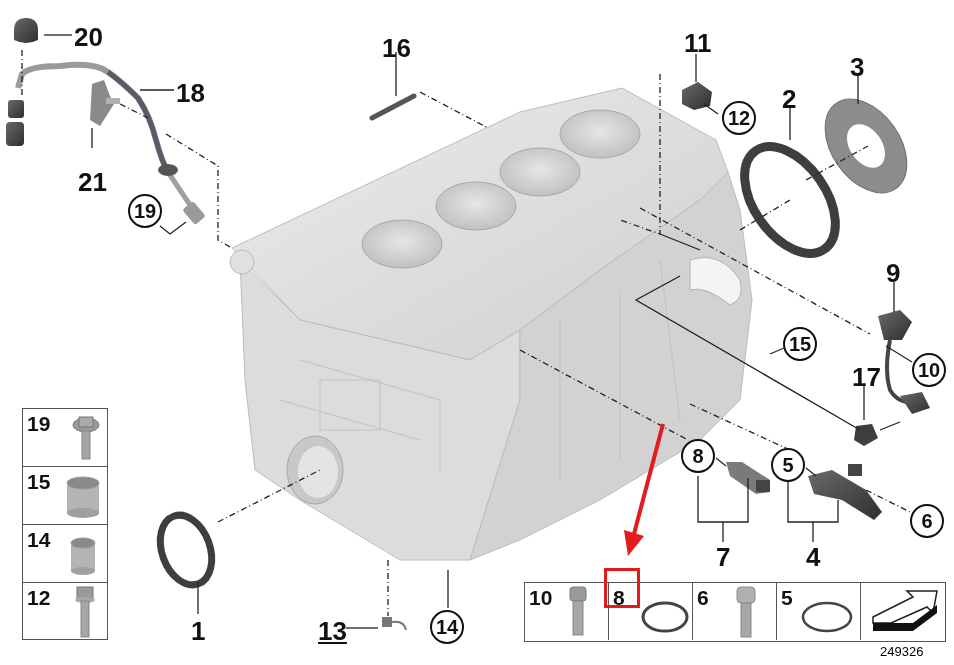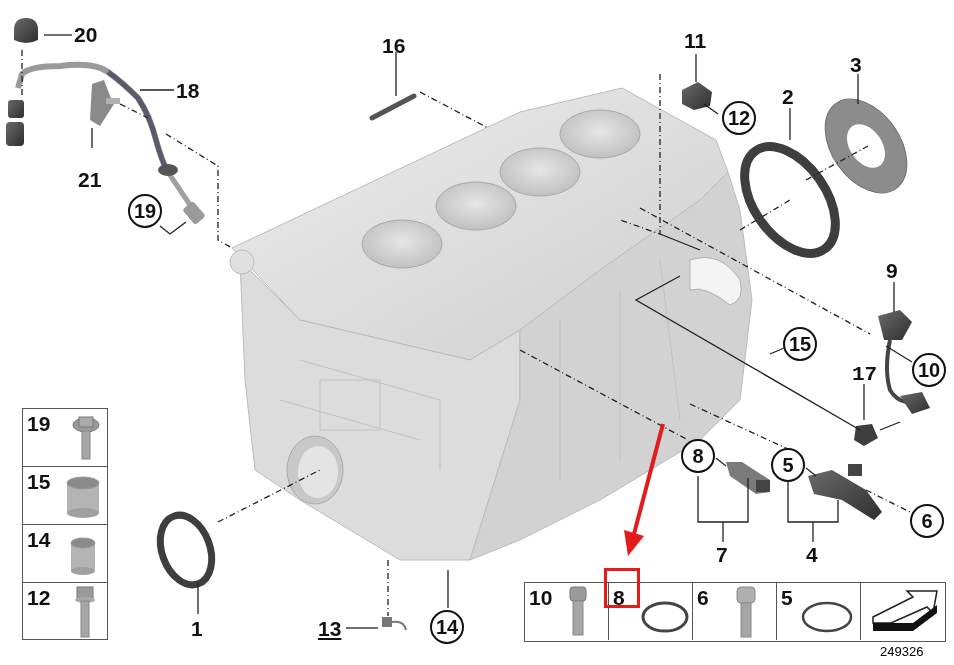--- a/index.html
+++ b/index.html
@@ -1,18 +1,18 @@
 <!DOCTYPE html>
 <html><head>
 <meta charset="utf-8">
 <style>
   html,body{margin:0;padding:0;background:#ffffff;}
   body{width:954px;height:665px;position:relative;overflow:hidden;font-family:"Liberation Sans",sans-serif;}
   #diagram{position:absolute;left:0;top:0;width:954px;height:665px;}
-  .lbl{position:absolute;font-family:"Liberation Sans",sans-serif;font-weight:bold;font-size:21px;color:#111;line-height:1;white-space:nowrap;}
+  .lbl{position:absolute;font-family:"Liberation Sans",sans-serif;font-weight:bold;font-size:26px;color:#111;line-height:1;white-space:nowrap;}
   .lbl.circ{width:34px;height:34px;border:2px solid #111;border-radius:50%;display:flex;align-items:center;justify-content:center;background:#fff;box-sizing:border-box;font-size:20px;}
   .box-tbl{position:absolute;border:1.5px solid #555;box-sizing:border-box;background:#fff;}
   .cell{position:absolute;box-sizing:border-box;}
   .cell .num{position:absolute;left:4px;top:4px;font-weight:bold;font-size:21px;color:#111;line-height:1;}
   .code{position:absolute;font-size:13px;color:#000000;}
   .hl-box{position:absolute;border:3px solid #e31b1b;box-sizing:border-box;}
 </style>
 </head>
 <body>
 
@@ -168,21 +168,21 @@
 <div class="lbl" style="left:78px;top:152px;margin-top:17px;">21</div>
 <div class="lbl circ" style="left:128px;top:194px;">19</div>
 <div class="lbl" style="left:382px;top:35px;">16</div>
 <div class="lbl" style="left:684px;top:30px;text-align:right;">11</div>
 <div class="lbl circ" style="left:722px;top:101px;">12</div>
 <div class="lbl" style="left:782px;top:86px;">2</div>
 <div class="lbl" style="left:850px;top:54px;">3</div>
 <div class="lbl" style="left:886px;top:260px;">9</div>
 <div class="lbl circ" style="left:912px;top:353px;">10</div>
 <div class="lbl circ" style="left:783px;top:327px;">15</div>
-<div class="lbl" style="left:852px;top:364px;font-family:Liberation Mono, monospace;">17</div>
+<div class="lbl" style="left:852px;top:364px;">17</div>
 <div class="lbl circ" style="left:681px;top:439px;">8</div>
 <div class="lbl circ" style="left:771px;top:448px;">5</div>
 <div class="lbl circ" style="left:910px;top:504px;">6</div>
 <div class="lbl" style="left:716px;top:544px;">7</div>
 <div class="lbl" style="left:806px;top:544px;">4</div>
 <div class="lbl" style="left:191px;top:618px;">1</div>
 <div class="lbl" style="left:318px;top:618px;text-decoration:underline;">13</div>
 <div class="lbl circ" style="left:430px;top:610px;">14</div>
 
 <div class="box-tbl" style="left:22px;top:408px;width:86px;height:232px;">

